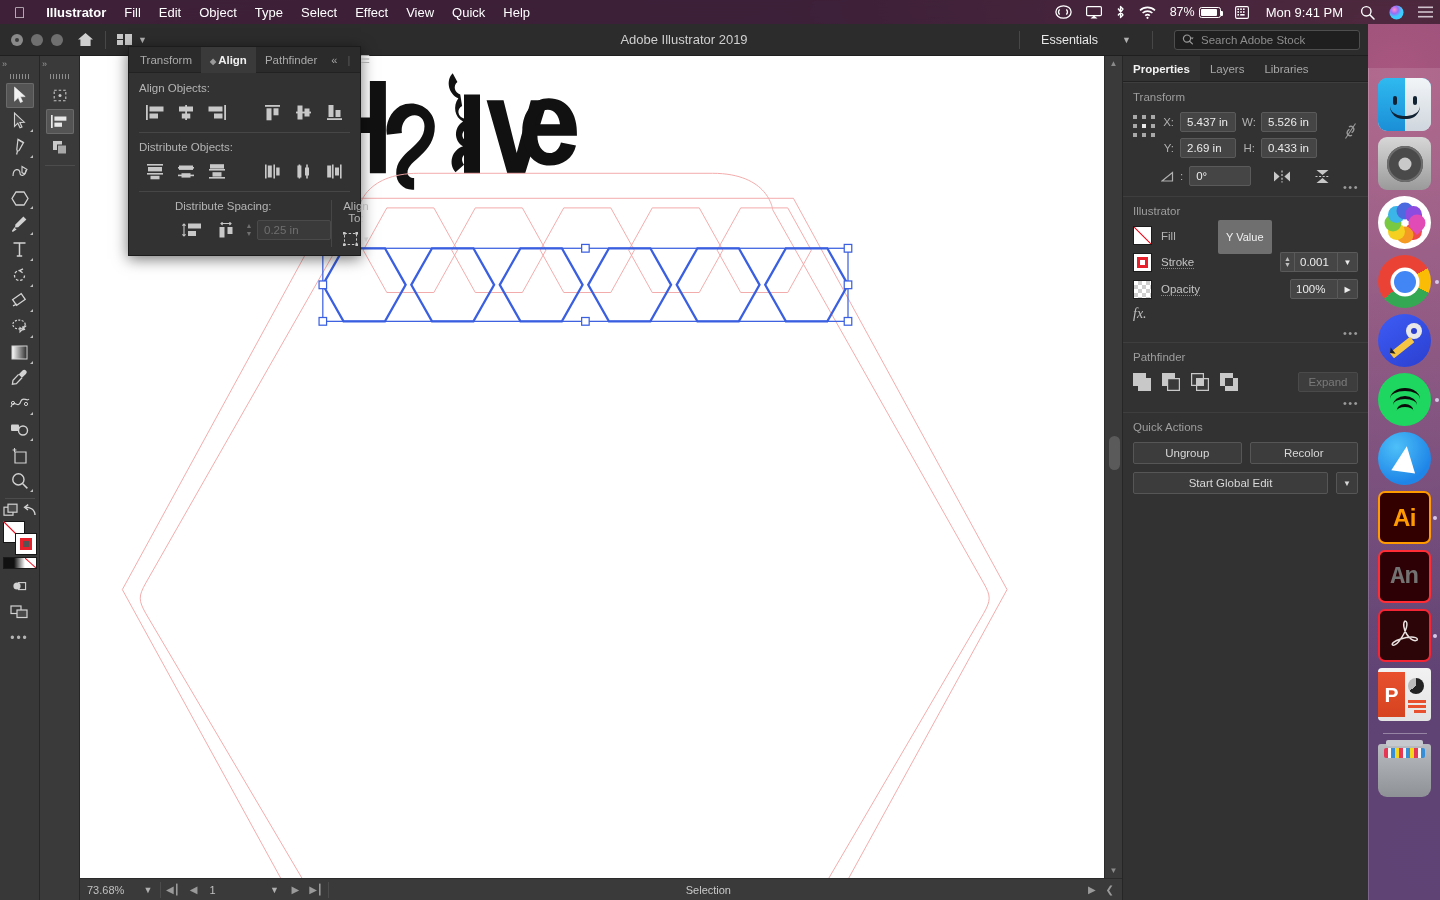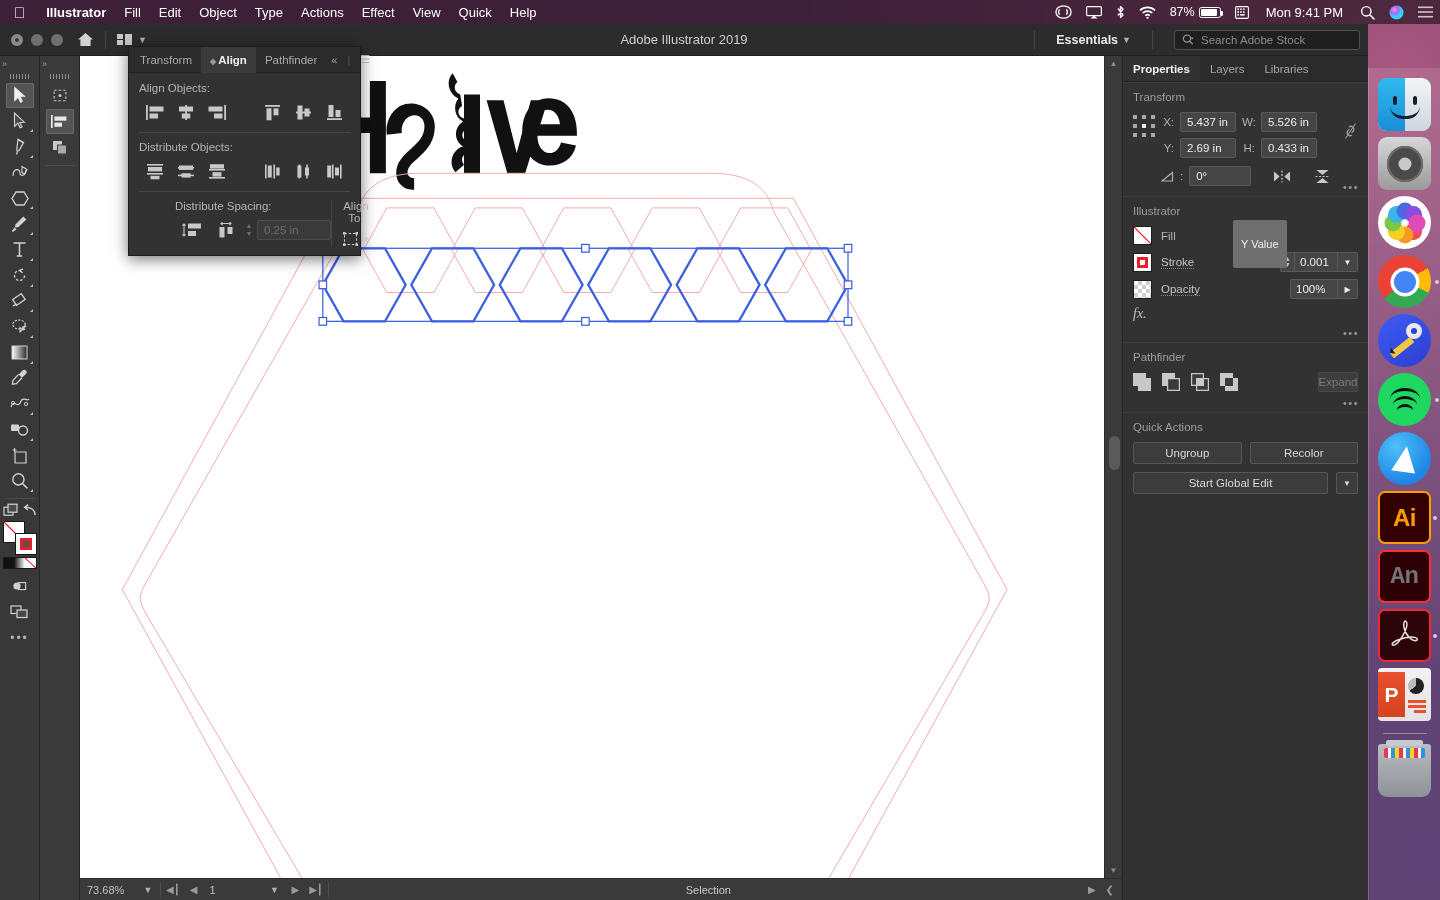--- a/index.html
+++ b/index.html
@@ -131,21 +131,21 @@
   .tb-div { width:1px; height:18px; background:#474747; margin:0 11px; }
   .arrange-btn { display:flex; align-items:center; gap:6px; color:#c8c8c8; }
   .arrange-gl { width:15px; height:12px; position:relative; }
   .arrange-gl i { position:absolute; background:#c8c8c8; }
   .chev { font-size:9px; color:#b0b0b0; }
   .ai-title {
     position: absolute; left: 0; right: 0; text-align: center;
     color: #cfcfcf; font-size: 13px; pointer-events:none;
   }
   .tb-right { margin-left:auto; display:flex; align-items:center; padding-right:8px; gap:0; }
-  .ws-btn { color:#e8e8e8; font-size:12.5px; font-weight:bold; display:flex; align-items:center; gap:4px; padding:0 10px; }
+  .ws-btn { color:#e8e8e8; font-size:12.5px; font-weight:normal; display:flex; align-items:center; gap:24px; padding:0 10px; }
   .searchbox {
     width: 186px; height: 20px; border: 1px solid #4e4e4e; border-radius: 3px;
     background: #1f1f1f; display:flex; align-items:center; gap:6px;
     padding: 0 7px; color:#8d8d8d; font-size:11.5px; margin-left:10px;
   }
 
   
   .ai-body { flex: 1; display: flex; position: relative; overflow: hidden; }
 
   
@@ -269,52 +269,52 @@
   .mini-fld { height:20px; background:#454545; border:1px solid #5a5a5a; border-radius:2px;
     color:#ececec; font-size:11.5px; display:flex; align-items:center; padding:0 5px; }
   .mini-stepper { width:14px; height:20px; background:#454545; border:1px solid #5a5a5a; border-right:none;
     border-radius:2px 0 0 2px; display:flex; flex-direction:column; align-items:center; justify-content:center; color:#c0c0c0; }
   .mini-stepper span { font-size:7px; line-height:6px; }
   .fx { font-family:"Liberation Serif", serif; font-style:italic; color:#c0c0c0; font-size:14px; margin-top:4px; }
 
   .pf-row { display:flex; align-items:center; gap:10px; }
   .pf-ico { width:19px; height:19px; position:relative; }
   .pf-ico i { position:absolute; width:13px; height:13px; }
-  .expand-btn { margin-left:auto; width:40px; height:20px; background:#3d3d3d; border:1px solid #4a4a4a;
+  .expand-btn { margin-left:auto; width:60px; height:20px; background:#3d3d3d; border:1px solid #4a4a4a;
     border-radius:2px; color:#7a7a7a; font-size:11.5px; display:flex; align-items:center; justify-content:center; }
 
   .qa-row { display:flex; gap:8px; margin-bottom:8px; }
   .qbtn { flex:1; height:22px; background:#3c3c3c; border:1px solid #565656; border-radius:2px;
     color:#d8d8d8; font-size:11.5px; display:flex; align-items:center; justify-content:center; }
   .qbtn.wide { flex:1; }
   .qsplit { width:22px; flex:0 0 auto; }
 
   
   .tooltip {
     position:absolute; background:#6f6f6f; color:#f0f0f0; font-size:11px;
-    padding:18px 8px; border-radius:2px; z-index:50; white-space:nowrap;margin-left:15px;
+    padding:11px 8px; border-radius:2px; z-index:50; white-space:nowrap;
   }
 
   svg { display:block; }
 </style>
 </head>
 <body>
 
 <div id="app">
 
   <div class="wallpaper"></div>
 
   <div class="menubar">
     <div class="apple"></div>
     <div class="mitem bold">Illustrator</div>
     <div class="mitem">Fill</div>
     <div class="mitem">Edit</div>
     <div class="mitem">Object</div>
     <div class="mitem">Type</div>
-    <div class="mitem">Actions</div>
+    <div class="mitem">Select</div>
     <div class="mitem">Effect</div>
     <div class="mitem">View</div>
     <div class="mitem">Quick</div>
     <div class="mitem">Help</div>
     <div class="spacer"></div>
 
     <div class="ritem">
       <svg width="17" height="14" viewBox="0 0 17 14">
           <ellipse cx="8.5" cy="7" rx="7.6" ry="6.2" fill="none" stroke="#fff" stroke-width="1.3"></ellipse>
           <path d="M4.6 4.4a4 4 0 0 0 0 5.2" fill="none" stroke="#fff" stroke-width="1.3"></path>

